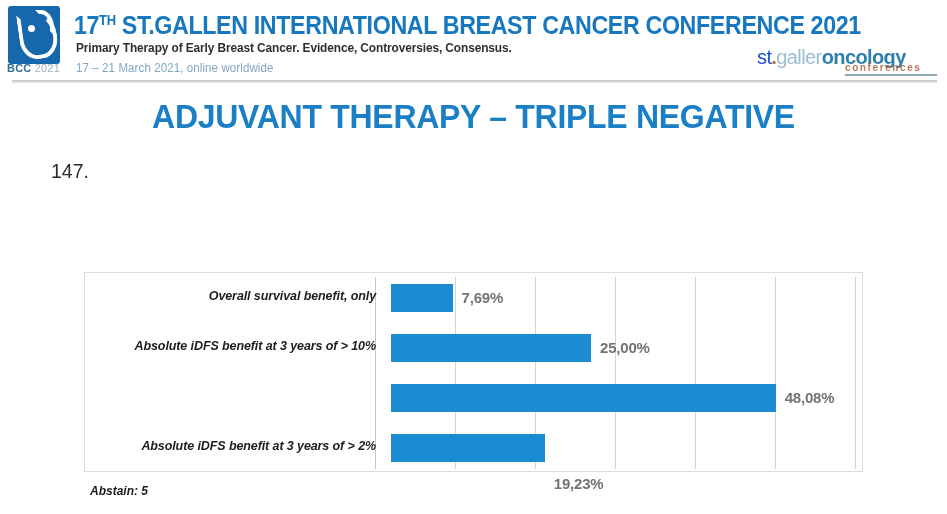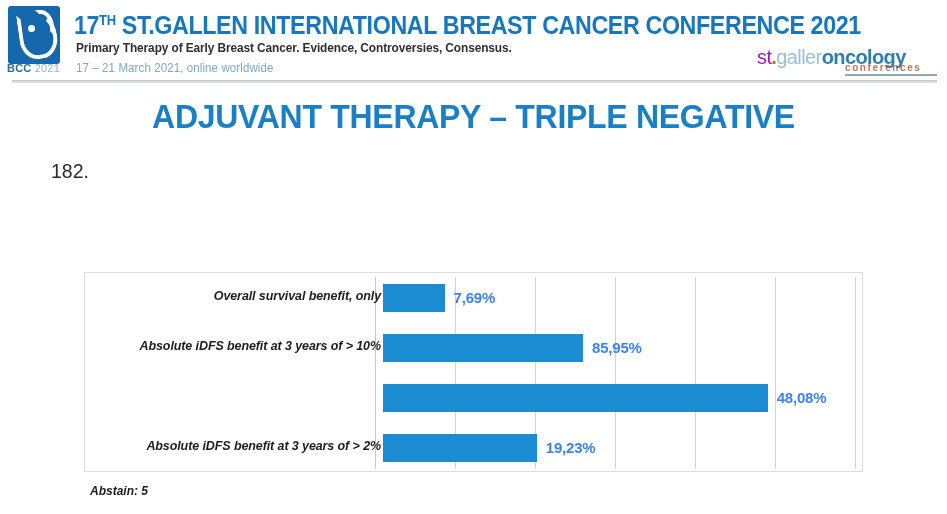--- a/index.html
+++ b/index.html
@@ -114,21 +114,21 @@
     width: 180px; height: 30px;
   }
   #sponsor-logo .sp-main {
     position: absolute;
     left: 0; top: 0;
     font-size: 20px;
     letter-spacing: -0.6px;
     white-space: nowrap;
     color: #7e8c99;
   }
-  #sponsor-logo .sp-main .st { color: #a21caf; text-align: center; }
+  #sponsor-logo .sp-main .st { color: #1d4ed8; text-align: center; }
   #sponsor-logo .sp-main .dot { color: #c8683a; font-weight: bold; }
   #sponsor-logo .sp-main .galler { color: #9bbfd4; }
   #sponsor-logo .sp-main .onco { color: #2f7fae; font-weight: bold; }
   #sponsor-logo .sp-sub {
     position: absolute;
     left: 88px; top: 16px;
     font-size: 10px;
     font-weight: bold;
     letter-spacing: 1.6px;
     color: #b0603a;
@@ -193,39 +193,38 @@
     top: 4px;
     width: 1px;
     height: 192px;
     background: #d4d4d4;
   }
   .gridline.axis {
     background: #c6c6c6;
   }
   .bar-row {
     position: absolute;
-    left: 8px;
+    left: 16px;
     height: 50px;
     width: 481px;
-    padding-left: 13px;
   }
   .bar {
     position: absolute;
     left: 0; top: 11px;
     height: 28px;
     background: #1b8cd2;
     border: 1px solid #1b8cd2;
     box-sizing: border-box;
   }
   .bar-value {
     position: absolute;
     top: 16px;
     font-size: 15px;
     font-weight: bold;
-    color: #3b82f6;
+    color: #737373;
     white-space: nowrap;
     letter-spacing: -0.2px;
   }
   .cat-label {
     position: absolute;
     right: 496px;
     top: 16px;
     font-size: 12.5px;
     font-weight: bold;
     font-style: italic;
@@ -273,47 +272,47 @@
     <div class="sp-sub">conferences</div>
     <div class="sp-underline"></div>
   </div>
 
   <div id="header-divider"></div>
 </div>
 
 <div id="slide-title">ADJUVANT THERAPY – TRIPLE NEGATIVE</div>
 
 <div id="question-block">
-  <span id="question-number">182.</span>
+  <span id="question-number">147.</span>
 </div>
 
 <div id="chart-panel">
   <div id="chart-plot">
       <div class="gridline axis" style="left: 0px;"></div>
       <div class="gridline" style="left: 80px;"></div>
       <div class="gridline" style="left: 160px;"></div>
       <div class="gridline" style="left: 240px;"></div>
       <div class="gridline" style="left: 320px;"></div>
       <div class="gridline" style="left: 400px;"></div>
       <div class="gridline" style="left: 480px;"></div>
       <div class="bar-row" style="top: 0px;">
         <div class="cat-label">Overall survival benefit, only</div>
         <div class="bar" style="width: 61.52px; background: rgb(27, 140, 210); border-color: rgb(27, 140, 210);"></div>
         <div class="bar-value" style="left: 70.52px;">7,69%</div>
       </div>
       <div class="bar-row" style="top: 50px;">
         <div class="cat-label">Absolute iDFS benefit at 3 years of &gt; 10%</div>
         <div class="bar" style="width: 200px; background: rgb(27, 140, 210); border-color: rgb(27, 140, 210);"></div>
-        <div class="bar-value" style="left: 209px;">85,95%</div>
+        <div class="bar-value" style="left: 209px;">25,00%</div>
       </div>
       <div class="bar-row" style="top: 100px;">
         <div class="bar" style="width: 384.64px; background: rgb(27, 140, 210); border-color: rgb(27, 140, 210);"></div>
         <div class="bar-value" style="left: 393.64px;">48,08%</div>
       </div>
       <div class="bar-row" style="top: 150px;">
         <div class="cat-label">Absolute iDFS benefit at 3 years of &gt; 2%</div>
         <div class="bar" style="width: 153.84px; background: rgb(27, 140, 210); border-color: rgb(27, 140, 210);"></div>
-        <div class="bar-value" style="left: 162.84px;">19,23%</div>
+        <div class="bar-value" style="left: 162.84px; margin-top: 36px;">19,23%</div>
       </div>
     </div>
 </div>
 
 <div id="abstain-note">Abstain: 5</div>
 
 </body></html>

